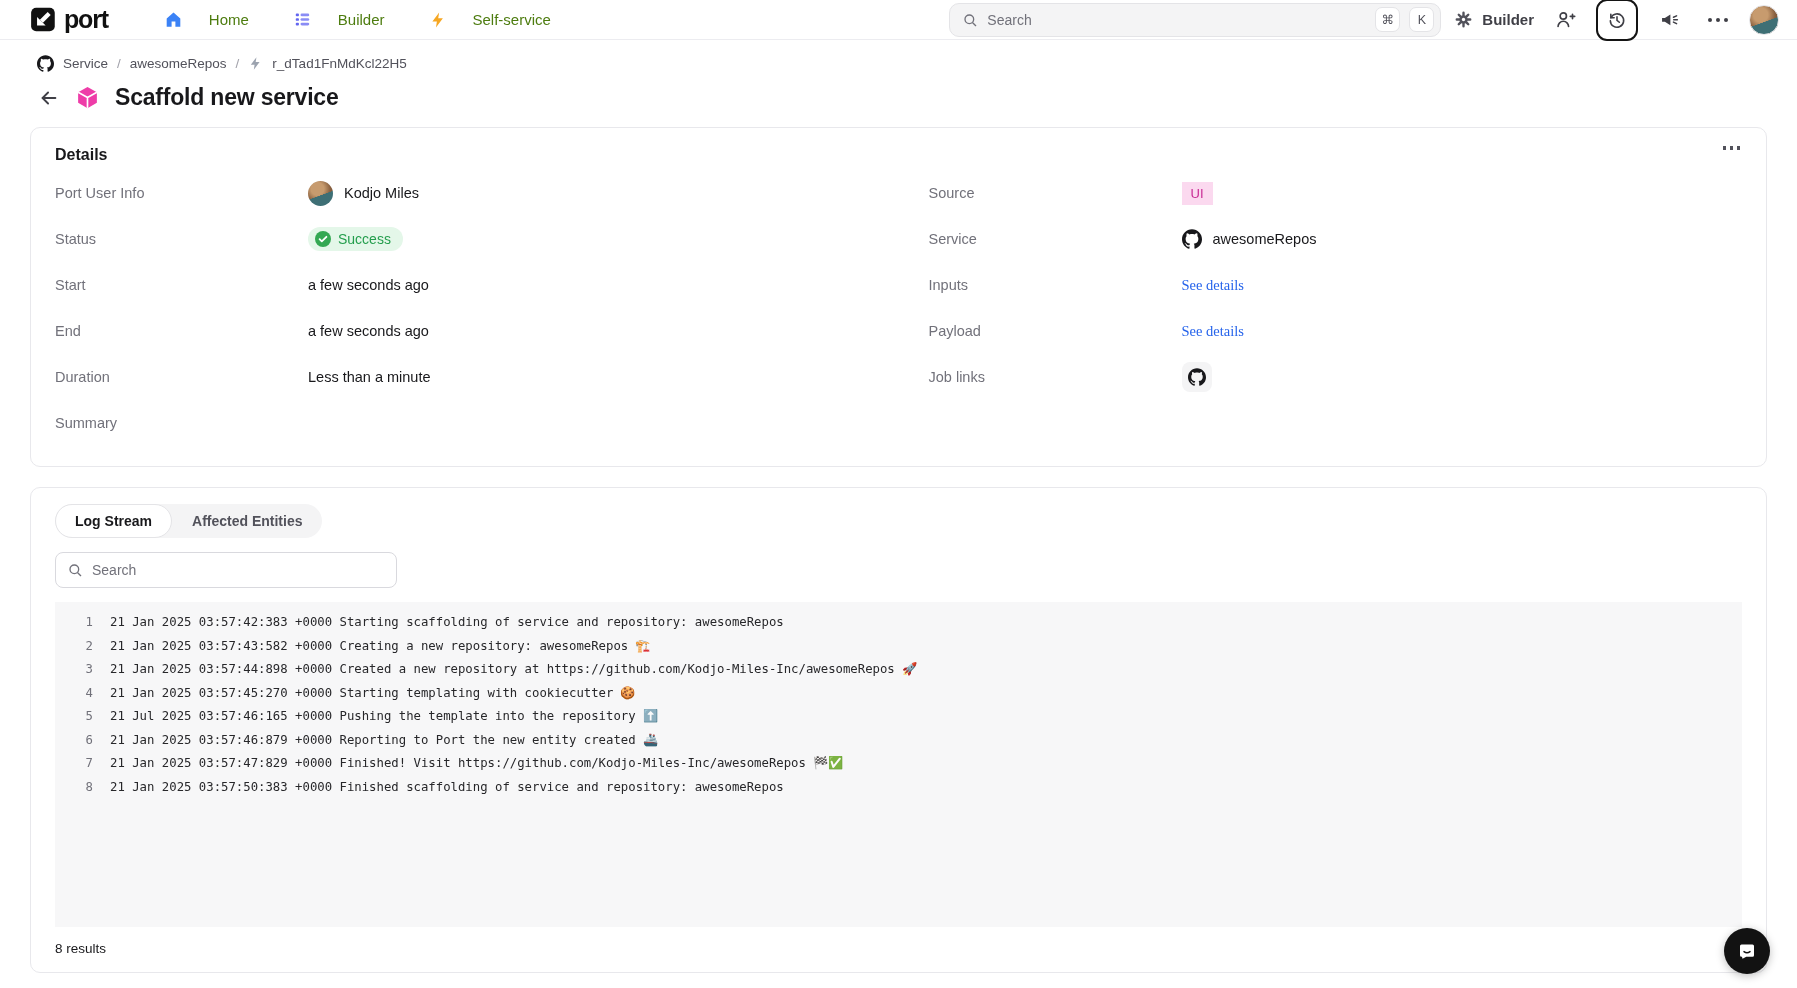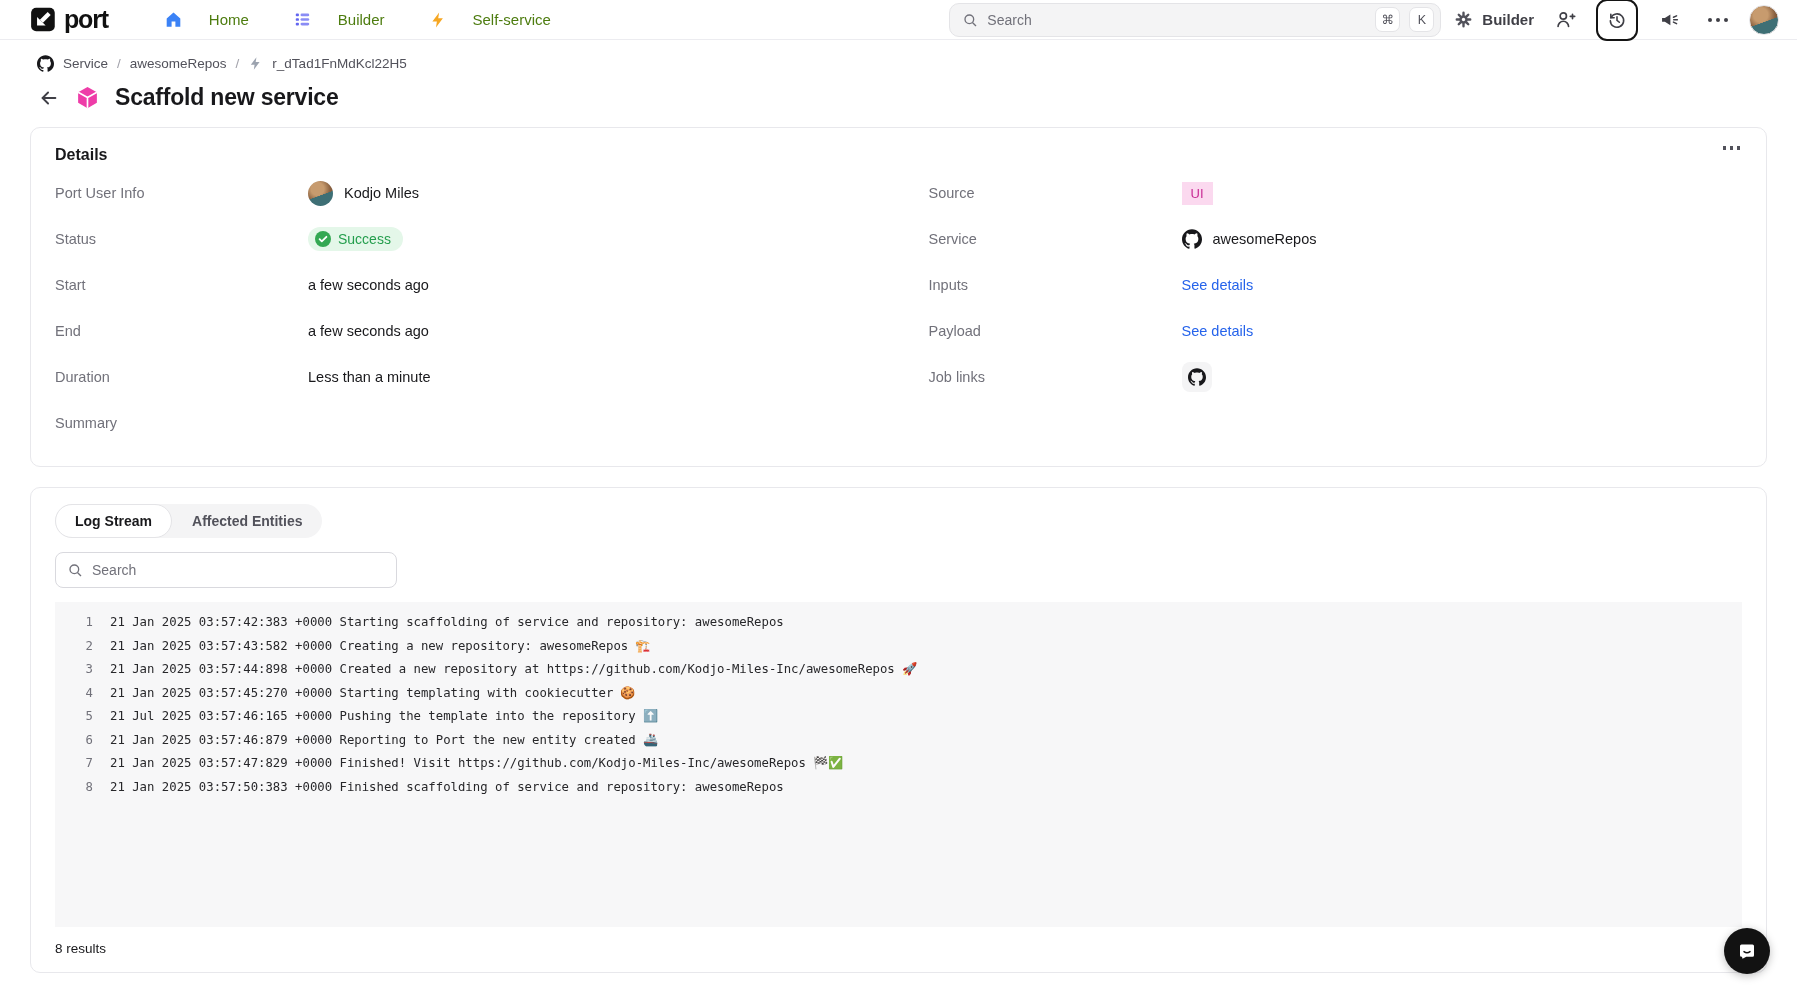--- a/index.html
+++ b/index.html
@@ -58,21 +58,21 @@
   .detail-value { display:flex; align-items:center; gap:11px; font-size:14.5px; color:#18181b; }
 
   .status-badge { display:inline-flex; align-items:center; gap:7px; background:#e4f7e9;
                   color:#249e4d; font-size:14px; padding:4px 12px 4px 7px; border-radius:15px; }
   .ui-badge { background:#fbd9ef; color:#c92a94; font-size:13px; font-weight:500;
               padding:4px 9px; border-radius:0; }
   .mini-avatar { width:25px; height:25px; border-radius:50%; flex-shrink:0;
             background:
               linear-gradient(160deg, rgba(64,110,118,0) 55%, #3e6f75 56%),
               radial-gradient(circle at 38% 32%, #c79b6e 0 28%, #8a6140 55%, #4a3522 100%); }
-  .link { color:#2563eb; text-decoration:none; cursor:pointer; }
+  .link { color:#2563eb; text-decoration:none; cursor:pointer;font-family:Liberation Serif, serif; }
   .gh-box { width:30px; height:30px; background:#f4f4f5; border-radius:8px;
             display:inline-flex; align-items:center; justify-content:center; cursor:pointer; }
 
   
   .log-card { margin-top:20px; padding:16px 24px 16px; }
   .tabs { display:inline-flex; background:#f4f4f5; border-radius:20px; }
   .tab { padding:9px 20px; font-size:14px; color:#52525b; border-radius:20px; background:transparent; }
   .tab.active { background:#fff; border:1px solid #e4e4e7; color:#18181b; font-weight:700; padding:8px 19px; }
   .log-search { margin-top:14px; width:342px; height:36px; border:1px solid #d9d9de; border-radius:8px;
                 display:flex; align-items:center; gap:9px; padding:0 11px; background:#fff; }

